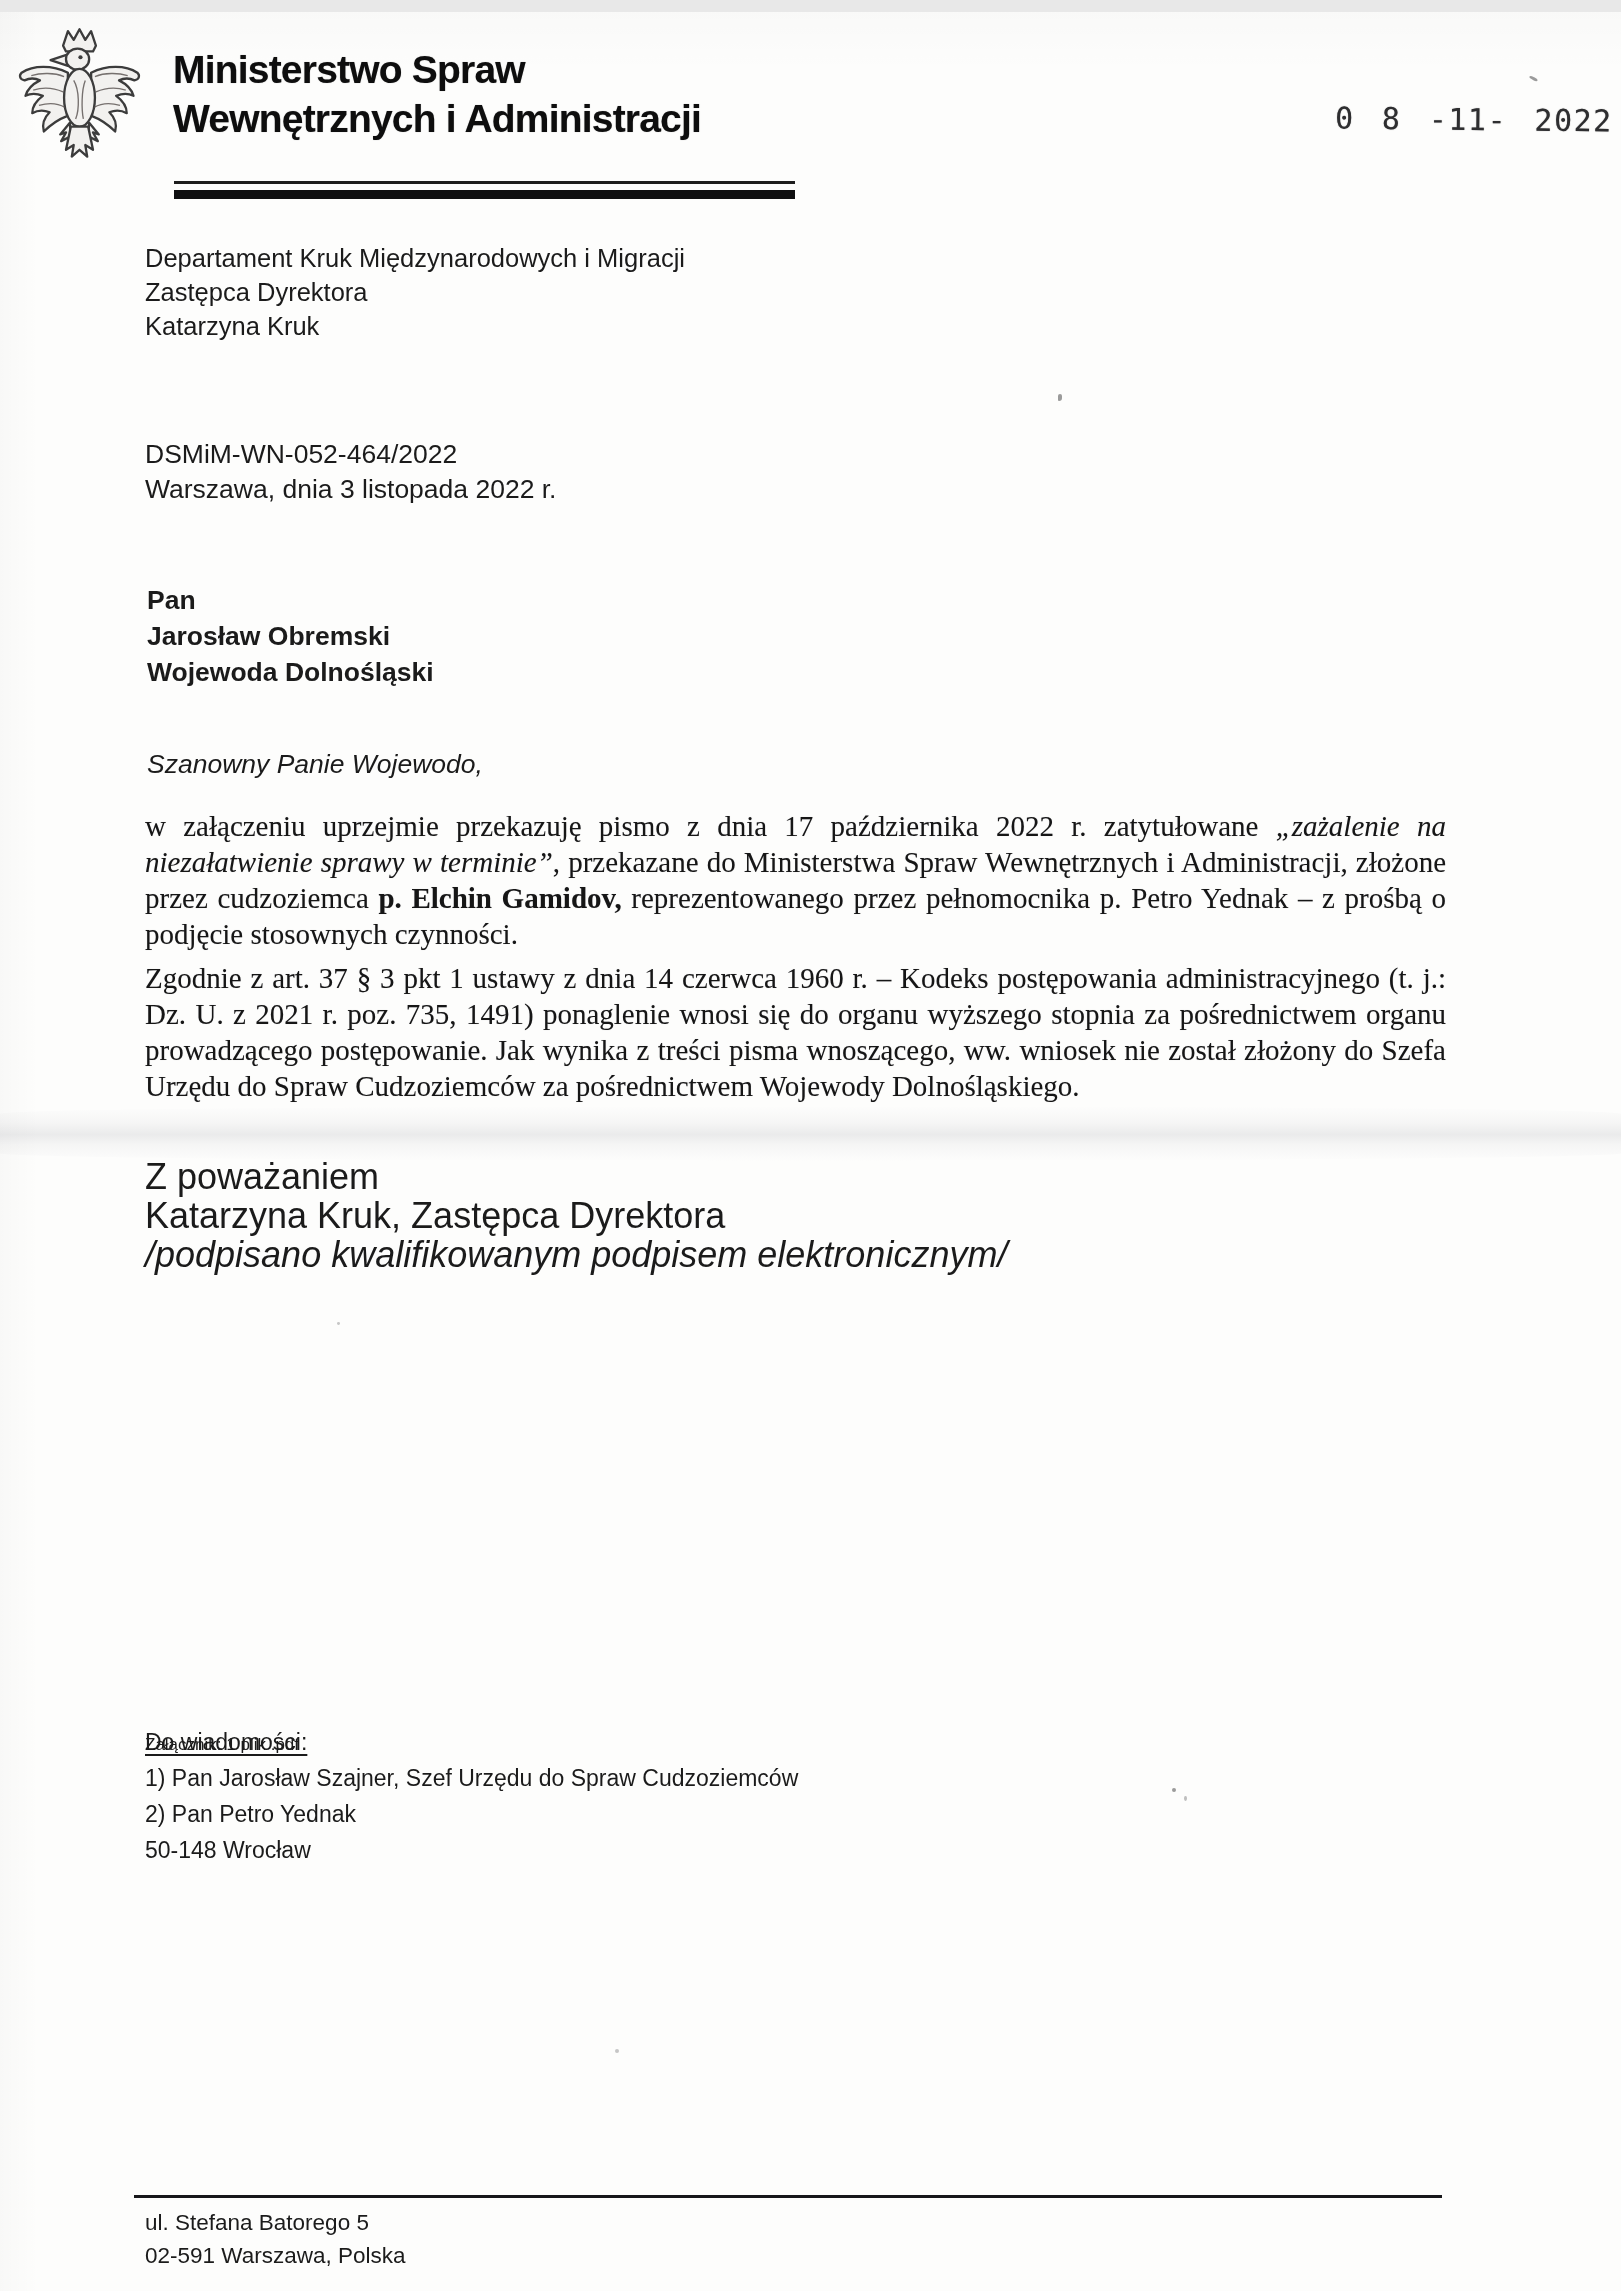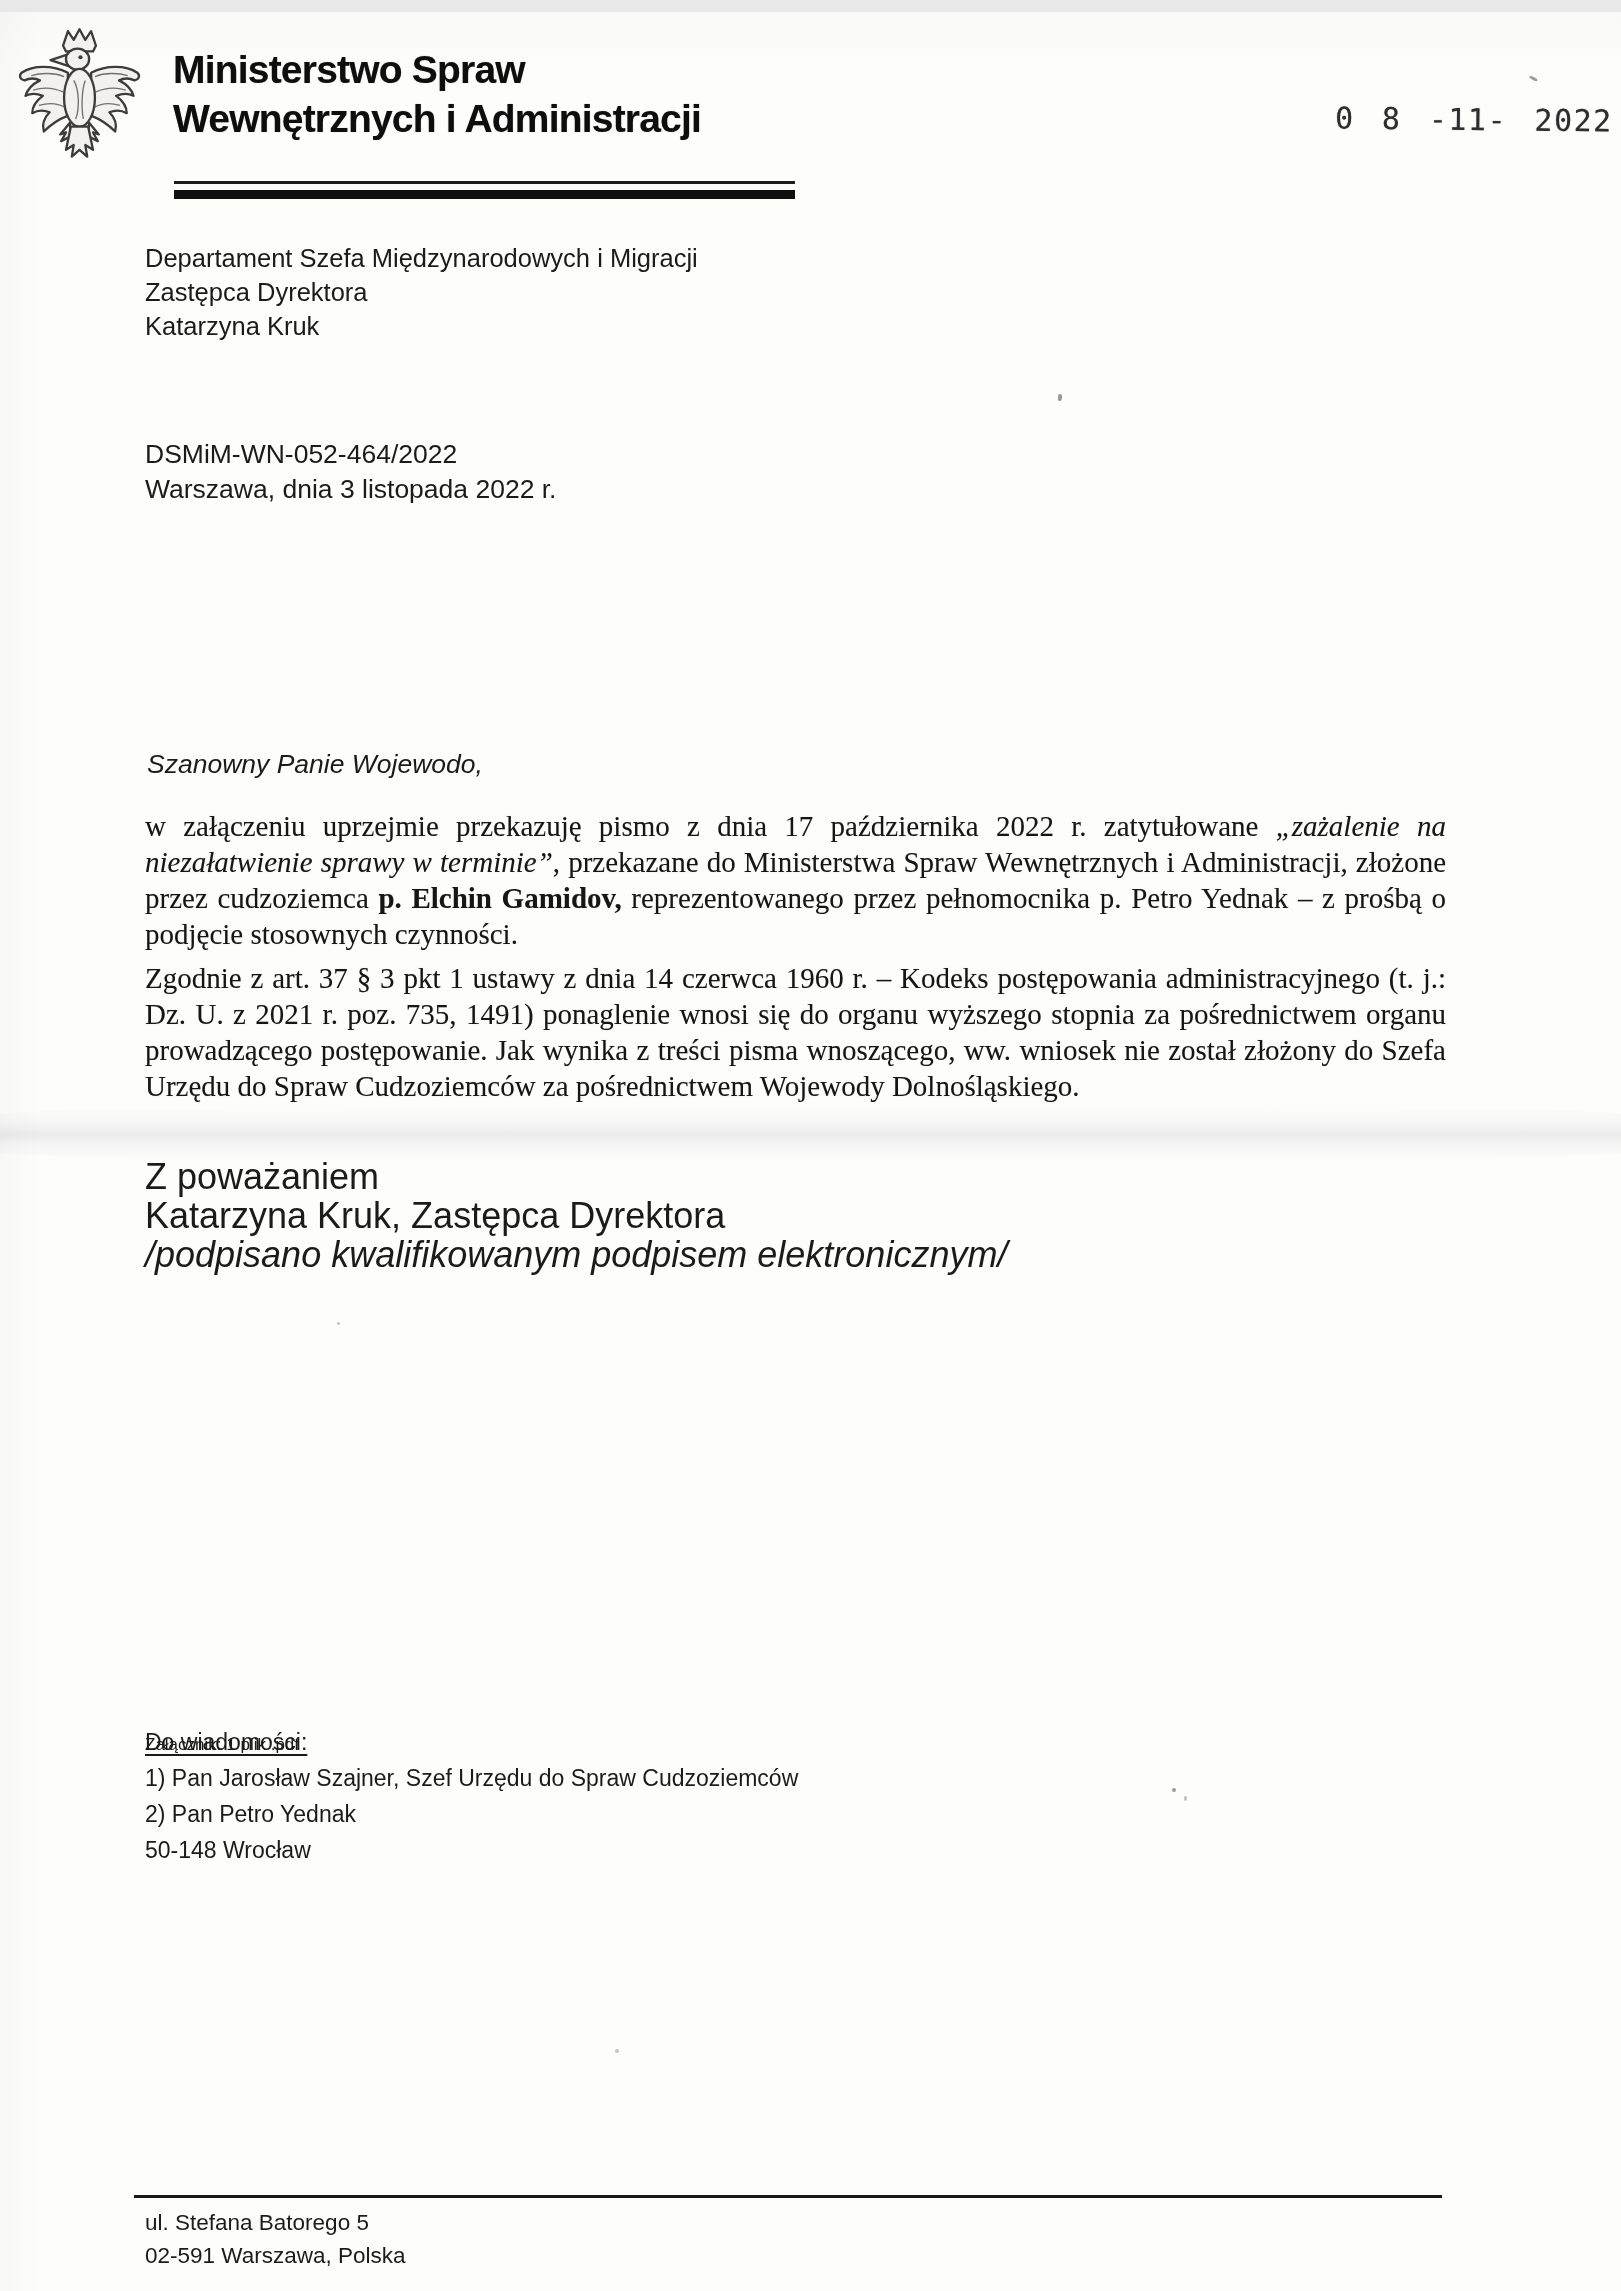--- a/index.html
+++ b/index.html
@@ -150,30 +150,35 @@
   <div class="abs ministry-title">
     <div>Ministerstwo Spraw</div>
     <div>Wewnętrznych i Administracji</div>
   </div>
   <div class="abs rule-thin"></div>
   <div class="abs rule-thick"></div>
 
   <div class="abs date-stamp">0 8 -11- 2022</div>
 
   <div class="abs sender">
-    <div>Departament Szefa Międzynarodowych i Migracji</div>
+    <div>Departament Kruk Międzynarodowych i Migracji</div>
     <div>Zastępca Dyrektora</div>
     <div>Katarzyna Kruk</div>
   </div>
 
   <div class="abs refblock">
     <div>DSMiM-WN-052-464/2022</div>
     <div>Warszawa, dnia 3 listopada 2022 r.</div>
   </div>
 
+  <div class="abs recipient">
+    <div>Pan</div>
+    <div>Jarosław Obremski</div>
+    <div>Wojewoda Dolnośląski</div>
+  </div>
 
   <div class="abs greeting">Szanowny Panie Wojewodo,</div>
 
   <div class="abs para para1"><span class="seg-normal">w załączeniu uprzejmie przekazuję pismo z dnia 17 października 2022 r. zatytułowane </span><span class="seg-italic">„zażalenie na niezałatwienie sprawy w terminie”</span><span class="seg-normal">, przekazane do Ministerstwa Spraw Wewnętrznych i Administracji, złożone przez cudzoziemca </span><span class="seg-bold">p. Elchin Gamidov,</span><span class="seg-normal"> reprezentowanego przez pełnomocnika p. Petro Yednak – z prośbą o podjęcie stosownych czynności.</span></div>
 
   <div class="abs para para2">Zgodnie z art. 37 § 3 pkt 1 ustawy z dnia 14 czerwca 1960 r. – Kodeks postępowania administracyjnego (t. j.: Dz. U. z 2021 r. poz. 735, 1491) ponaglenie wnosi się do organu wyższego stopnia za pośrednictwem organu prowadzącego postępowanie. Jak wynika z treści pisma wnoszącego, ww. wniosek nie został złożony do Szefa Urzędu do Spraw Cudzoziemców za pośrednictwem Wojewody Dolnośląskiego.</div>
 
   <div class="abs crease"></div>
 
   <div class="abs signature">

